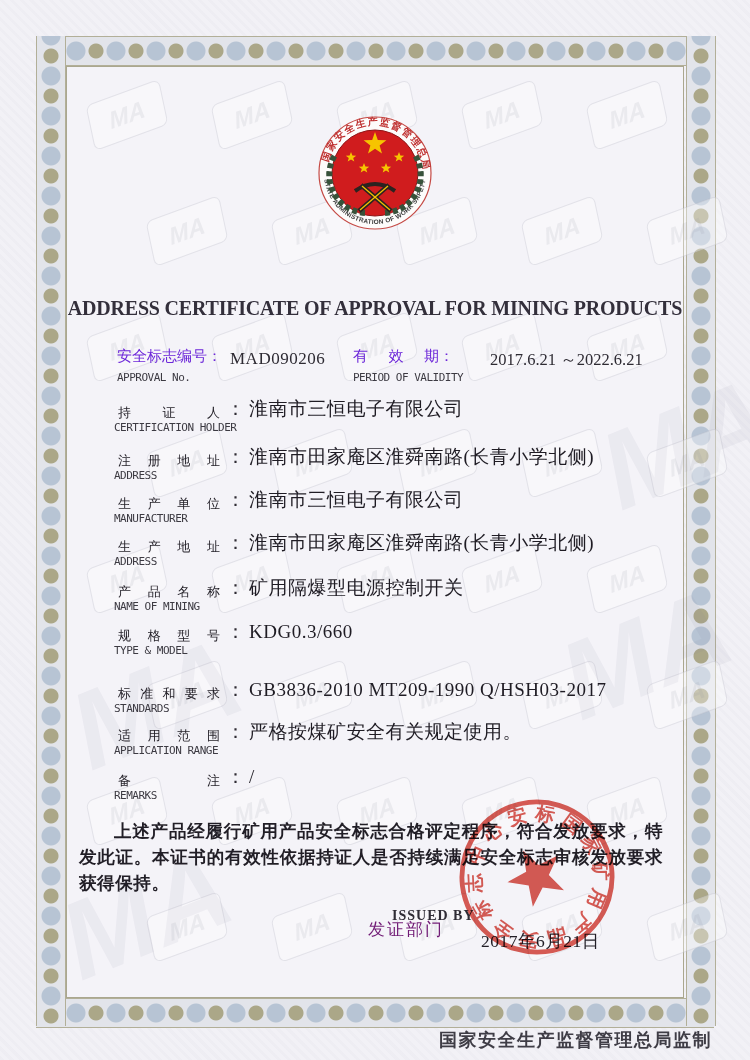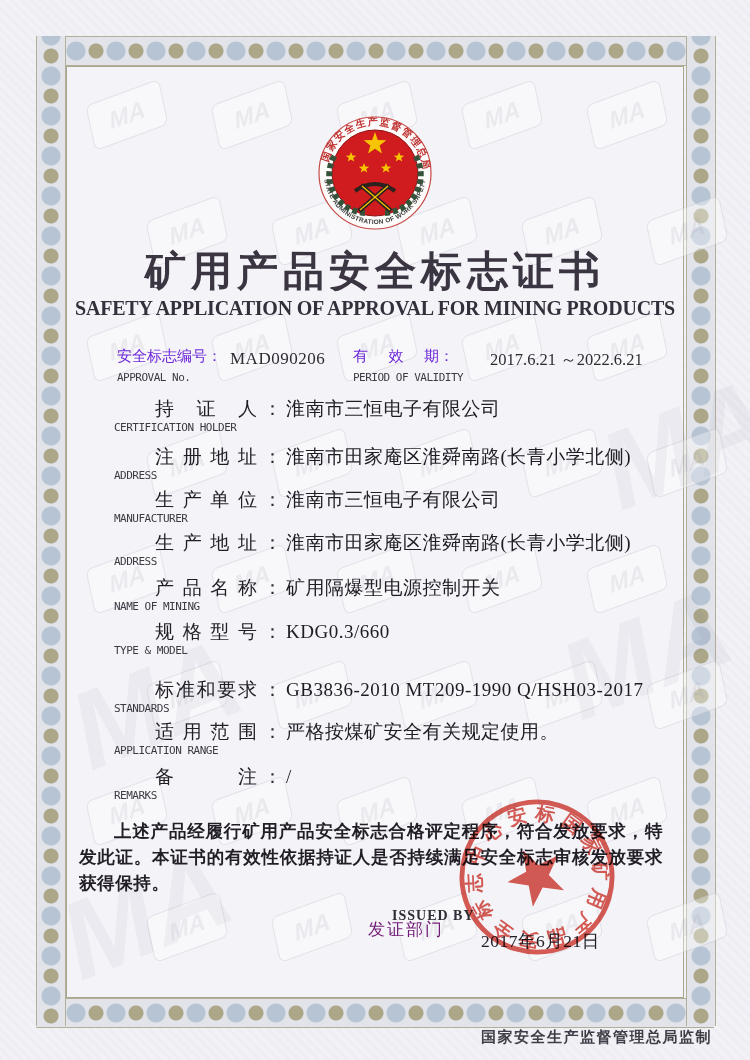--- a/index.html
+++ b/index.html
@@ -47,41 +47,41 @@
   .meta-approval{position:absolute;left:117px;top:347px;}
   .meta-approval .en-label{position:absolute;left:0;top:24px;white-space:nowrap;}
   .approval-value{position:absolute;left:113px;top:2px;font-size:17px;letter-spacing:0.5px;white-space:nowrap;}
   .meta-validity{position:absolute;left:353px;top:347px;}
   .meta-validity .jlabel{display:inline-block;width:86px;text-align:justify;text-align-last:justify;}
   .meta-validity .en-label{position:absolute;left:0;top:24px;white-space:nowrap;}
   .validity-value{position:absolute;left:490px;top:349px;font-size:16.5px;white-space:nowrap;}
   
   .field{position:absolute;left:118px;white-space:nowrap;}
   .field .jlabel{display:inline-block;width:102px;text-align:justify;text-align-last:justify;
-      font-size:19px;color:#211e26;vertical-align:bottom;margin-left:37px;}
+      font-size:13px;color:#211e26;vertical-align:bottom;}
   .field .colon{font-size:19px;margin:0 4px 0 6px;}
   .field .value{font-size:19px;color:#1f1c24;letter-spacing:0.5px;}
   .field .en-label{position:absolute;left:-4px;top:25px;white-space:nowrap;}
   .f1{top:396px;} .f2{top:444px;} .f3{top:487px;} .f4{top:530px;}
   .f5{top:575px;} .f6{top:619px;} .f7{top:677px;} .f8{top:719px;} .f9{top:764px;}
   .value-latin{font-family:"Liberation Serif","DejaVu Serif",serif;}
   
   .statement{position:absolute;left:79px;top:818px;width:584px;
       font-size:17.5px;line-height:26px;letter-spacing:0.6px;text-align:justify;
       text-indent:2em;color:#211e26;font-weight:bold;}
   
   .issuer-zh{position:absolute;left:368px;top:918px;font-size:17px;letter-spacing:2px;color:#701a75;}
   .issuer-en{position:absolute;left:374px;top:908px;font-size:14px;font-weight:bold;
       letter-spacing:1px;color:#2f2c35;margin-left:18px;}
   .issue-date{position:absolute;left:481px;top:929px;font-size:17.5px;letter-spacing:0.5px;color:#211e26;}
   
   .seal{position:absolute;left:452px;top:792px;width:170px;height:170px;
       transform:rotate(-28deg);opacity:0.88;mix-blend-mode:multiply;}
   
-  .bottom-note{position:absolute;right:38px;top:1028px;font-size:15px;font-weight:bold;
+  .bottom-note{position:absolute;right:38px;top:1028px;font-size:18px;font-weight:bold;
       letter-spacing:1.5px;color:#3f3d46;}
 </style>
 </head>
 <body>
 
 <div class="page">
 
   <div class="band band-h band-top"></div>
   <div class="band band-h band-bottom"></div>
   <div class="band band-v band-left"></div>
@@ -162,22 +162,21 @@
 
     <g>
       <path d="M 50,88 Q 70,74 90,88" fill="none" stroke="#2c2320" stroke-width="4"></path>
       <line x1="56" y1="82" x2="86" y2="108" stroke="#2c2320" stroke-width="4.5"></line>
       <line x1="84" y1="82" x2="54" y2="108" stroke="#2c2320" stroke-width="4.5"></line>
       <line x1="57" y1="83" x2="85" y2="107" stroke="#f6c400" stroke-width="1.2"></line>
       <line x1="83" y1="83" x2="55" y2="107" stroke="#f6c400" stroke-width="1.2"></line>
     </g>
   </svg>
 
-  <div class="title-zh">矿用产品安全标志证书</div>
-  <div class="title-en">SAFETY APPLICATION OF APPROVAL FOR MINING PRODUCTS</div>
+  <div class="title-en">ADDRESS CERTIFICATE OF APPROVAL FOR MINING PRODUCTS</div>
 
   <div class="meta-approval">
     <span class="zh-label">安全标志编号：</span>
     <span class="en-label">APPROVAL No.</span>
     <span class="approval-value">MAD090206</span>
   </div>
   <div class="meta-validity">
     <span class="zh-label jlabel">有效期</span><span class="zh-label">：</span>
     <span class="en-label">PERIOD OF VALIDITY</span>
   </div>

